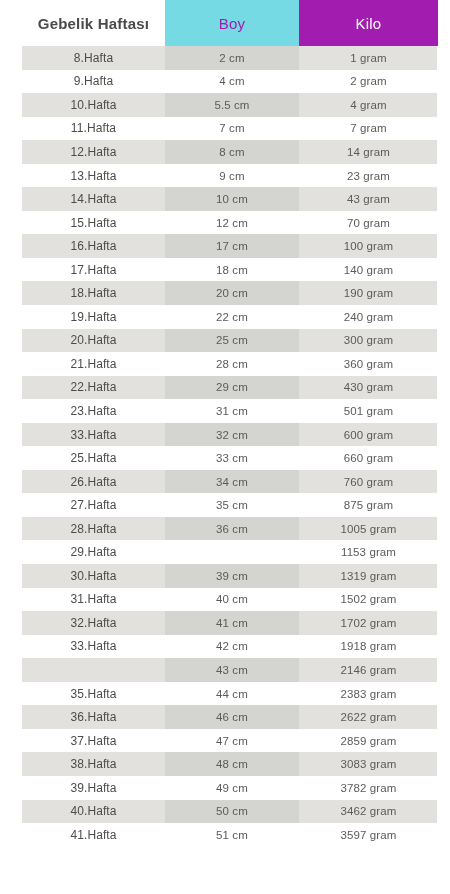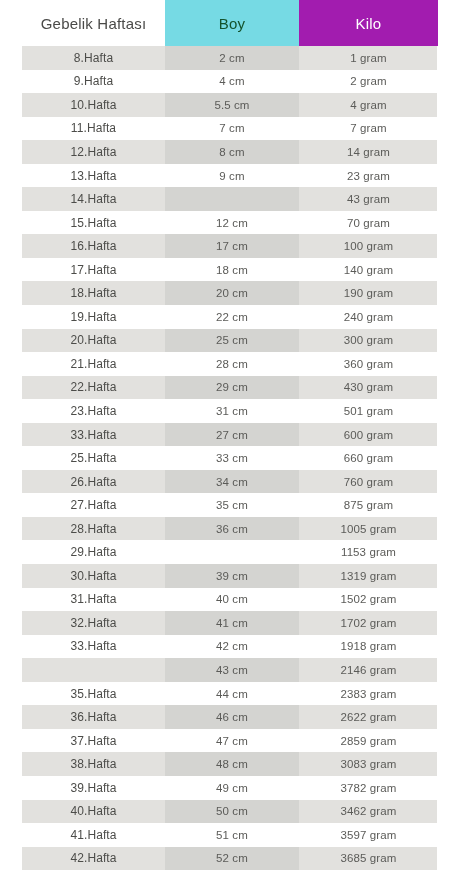--- a/index.html
+++ b/index.html
@@ -39,21 +39,21 @@
     justify-content: center;
     box-sizing: border-box;
     font-size: 15px;
     letter-spacing: 0.2px;
   }
   .th-week {
     left: 22px;
     width: 143px;
     color: #4a4a48;
     background: transparent;
-    font-weight: normal;
+    font-weight: bold;
   }
   .th-boy {
     left: 165px;
     width: 134px;
     color: #ffffff;
     background: #76dae4;
   }
   .th-kilo {
     left: 299px;
     width: 139px;
@@ -122,21 +122,21 @@
     width: 139px;
   }
 </style>
 </head>
 <body>
 
 <div id="table-wrap">
 
   <div class="thead">
     <div class="th th-week" style="color: rgb(74, 74, 72);">Gebelik Haftası</div>
-    <div class="th th-boy" style="background: rgb(118, 218, 228); color: #14532d;">Boy</div>
+    <div class="th th-boy" style="background: rgb(118, 218, 228); color: #a21caf;">Boy</div>
     <div class="th th-kilo" style="background: #a21caf; color: rgb(255, 255, 255);">Kilo</div>
   </div>
 
   <div class="tbody" id="tbody">
       <div class="tr shaded">
         <div class="row-bg" style="background: rgb(226, 225, 222);"></div>
         <div class="col-boy-bg" style="background: rgb(212, 212, 209);"></div>
         <div class="td td-week">8.Hafta</div>
         <div class="td td-boy">2 cm</div>
         <div class="td td-kilo">1 gram</div>
@@ -173,20 +173,21 @@
         <div class="row-bg"></div>
         <div class="col-boy-bg"></div>
         <div class="td td-week">13.Hafta</div>
         <div class="td td-boy">9 cm</div>
         <div class="td td-kilo">23 gram</div>
       </div>
       <div class="tr shaded">
         <div class="row-bg" style="background: rgb(226, 225, 222);"></div>
         <div class="col-boy-bg" style="background: rgb(212, 212, 209);"></div>
         <div class="td td-week">14.Hafta</div>
+        <div class="td td-boy">10 cm</div>
         <div class="td td-kilo">43 gram</div>
       </div>
       <div class="tr">
         <div class="row-bg"></div>
         <div class="col-boy-bg"></div>
         <div class="td td-week">15.Hafta</div>
         <div class="td td-boy">12 cm</div>
         <div class="td td-kilo">70 gram</div>
       </div>
       <div class="tr shaded">
@@ -242,21 +243,21 @@
         <div class="row-bg"></div>
         <div class="col-boy-bg"></div>
         <div class="td td-week">23.Hafta</div>
         <div class="td td-boy">31 cm</div>
         <div class="td td-kilo">501 gram</div>
       </div>
       <div class="tr shaded">
         <div class="row-bg" style="background: rgb(226, 225, 222);"></div>
         <div class="col-boy-bg" style="background: rgb(212, 212, 209);"></div>
         <div class="td td-week">33.Hafta</div>
-        <div class="td td-boy">27 cm</div>
+        <div class="td td-boy">32 cm</div>
         <div class="td td-kilo">600 gram</div>
       </div>
       <div class="tr">
         <div class="row-bg"></div>
         <div class="col-boy-bg"></div>
         <div class="td td-week">25.Hafta</div>
         <div class="td td-boy">33 cm</div>
         <div class="td td-kilo">660 gram</div>
       </div>
       <div class="tr shaded">
@@ -362,22 +363,15 @@
         <div class="td td-boy">50 cm</div>
         <div class="td td-kilo">3462 gram</div>
       </div>
       <div class="tr">
         <div class="row-bg"></div>
         <div class="col-boy-bg"></div>
         <div class="td td-week">41.Hafta</div>
         <div class="td td-boy">51 cm</div>
         <div class="td td-kilo">3597 gram</div>
       </div>
-      <div class="tr shaded">
-        <div class="row-bg" style="background: rgb(226, 225, 222);"></div>
-        <div class="col-boy-bg" style="background: rgb(212, 212, 209);"></div>
-        <div class="td td-week">42.Hafta</div>
-        <div class="td td-boy">52 cm</div>
-        <div class="td td-kilo">3685 gram</div>
-      </div>
     </div>
 
 </div>
 
 </body></html>

